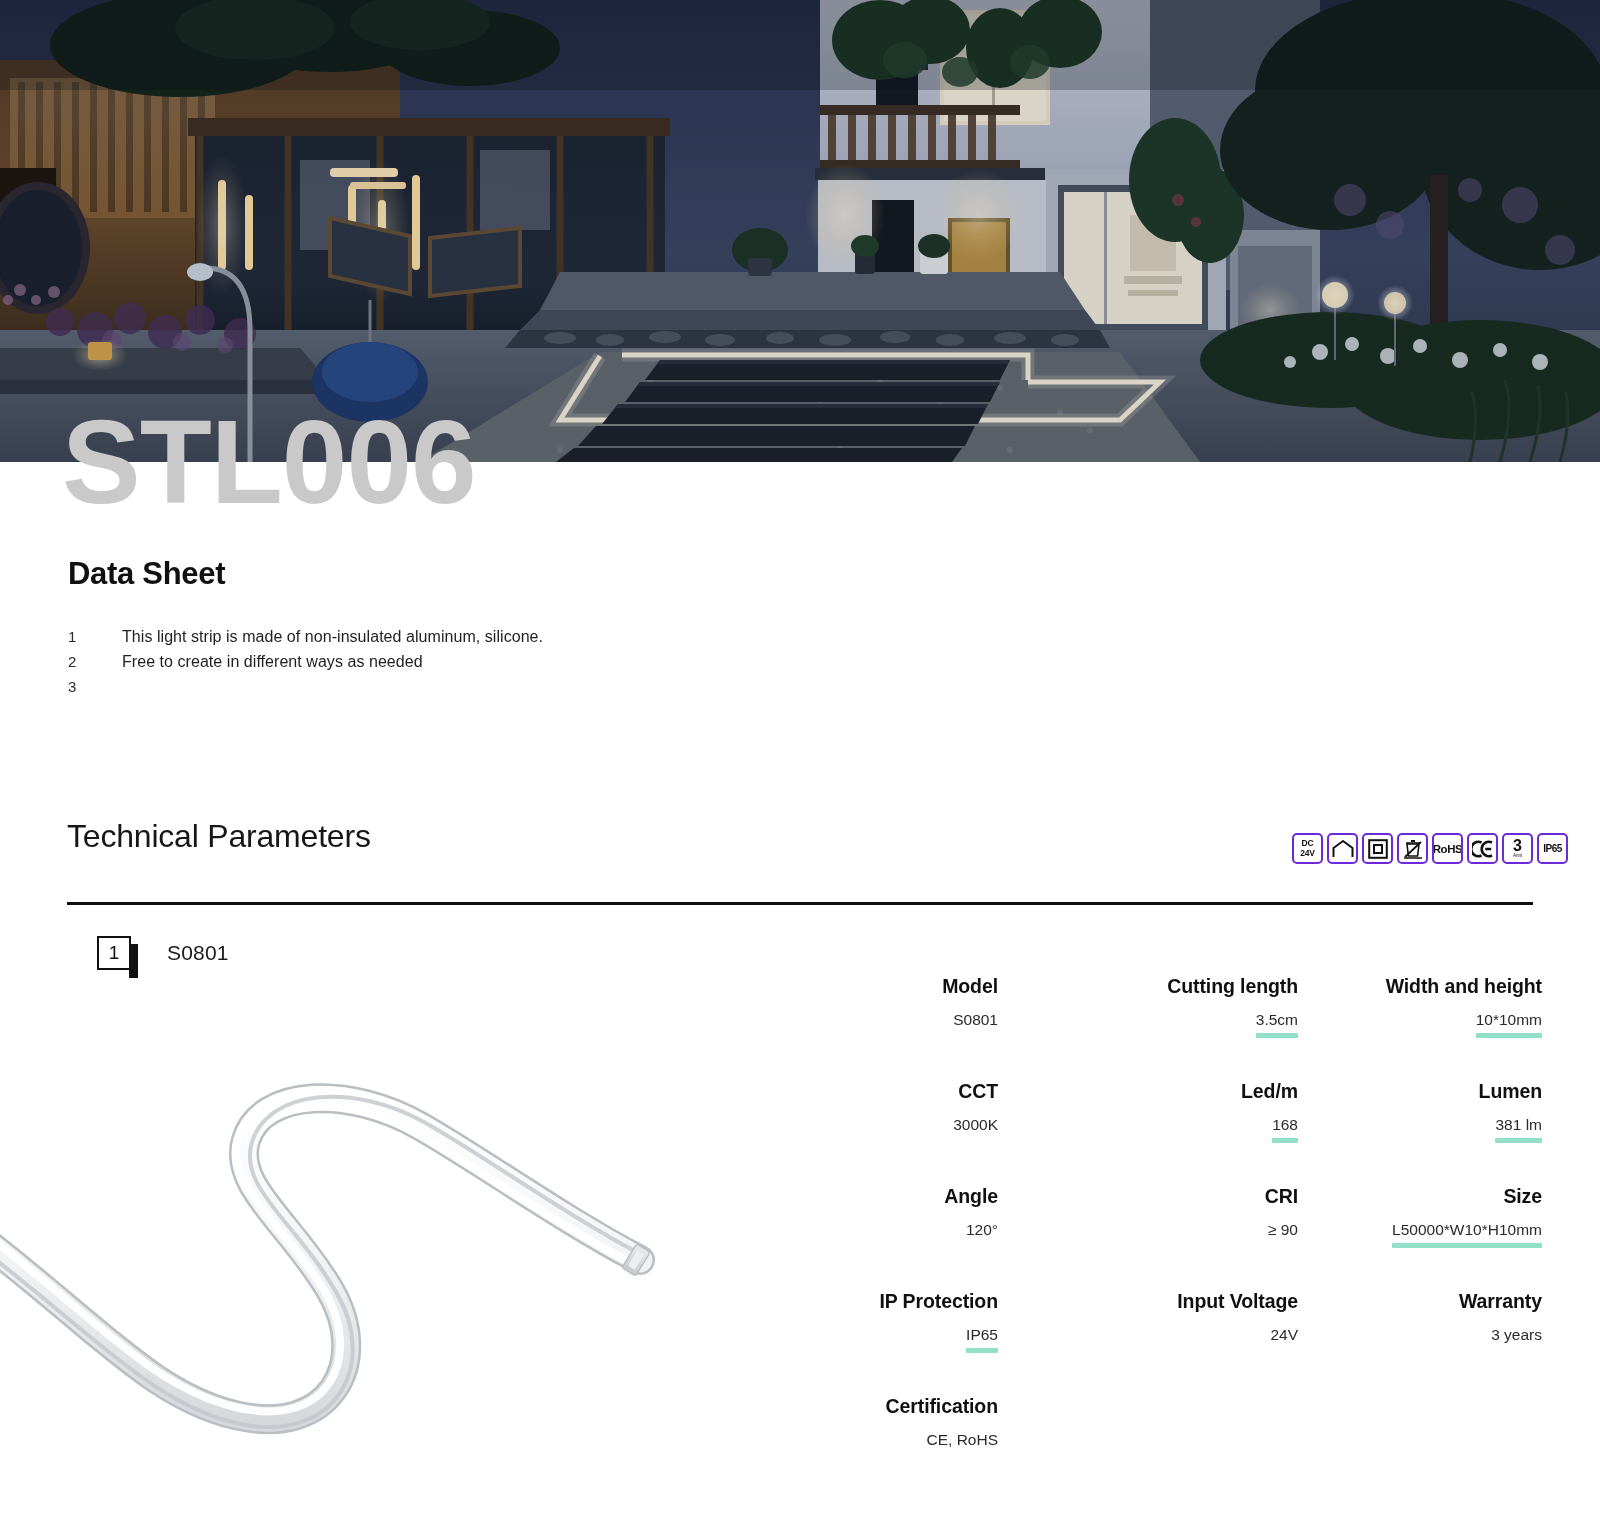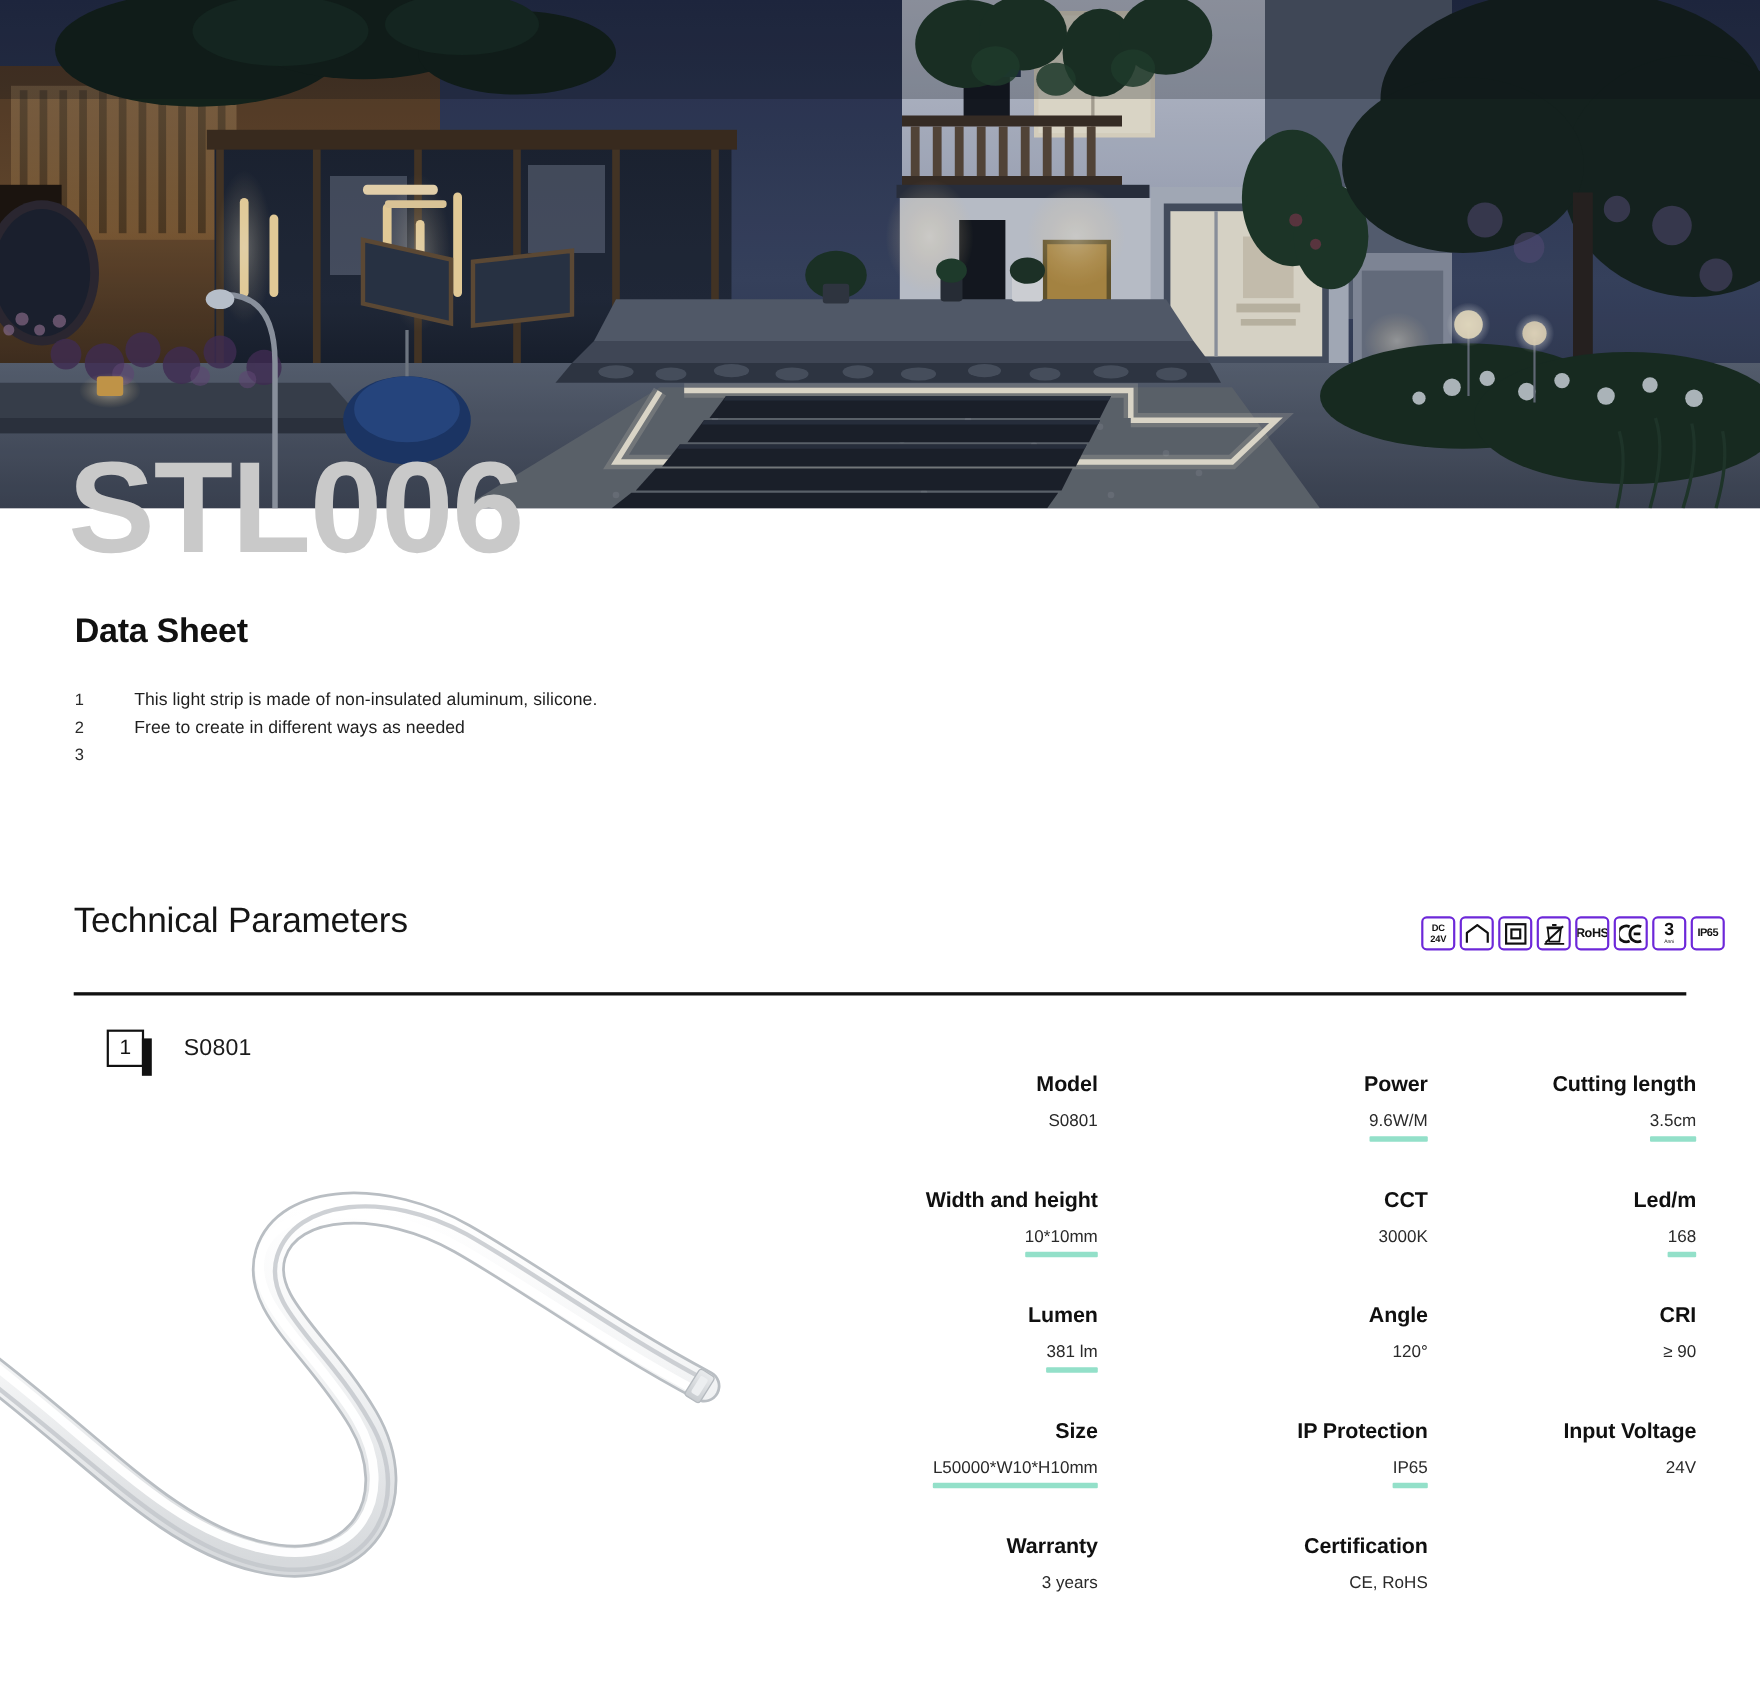--- a/index.html
+++ b/index.html
@@ -721,24 +721,20 @@
     </svg>
   </div>
 
   <div class="spec-grid">
 
     <div class="spec-cell">
       <div class="spec-label">Model</div>
       <div class="spec-value">S0801</div>
     </div>
     <div class="spec-cell">
-      <div class="spec-label">Power</div>
-      <div class="spec-value underlined">9.6W/M</div>
-    </div>
-    <div class="spec-cell">
       <div class="spec-label">Cutting length</div>
       <div class="spec-value underlined">3.5cm</div>
     </div>
 
     <div class="spec-cell">
       <div class="spec-label">Width and height</div>
       <div class="spec-value underlined">10*10mm</div>
     </div>
     <div class="spec-cell">
       <div class="spec-label">CCT</div>

